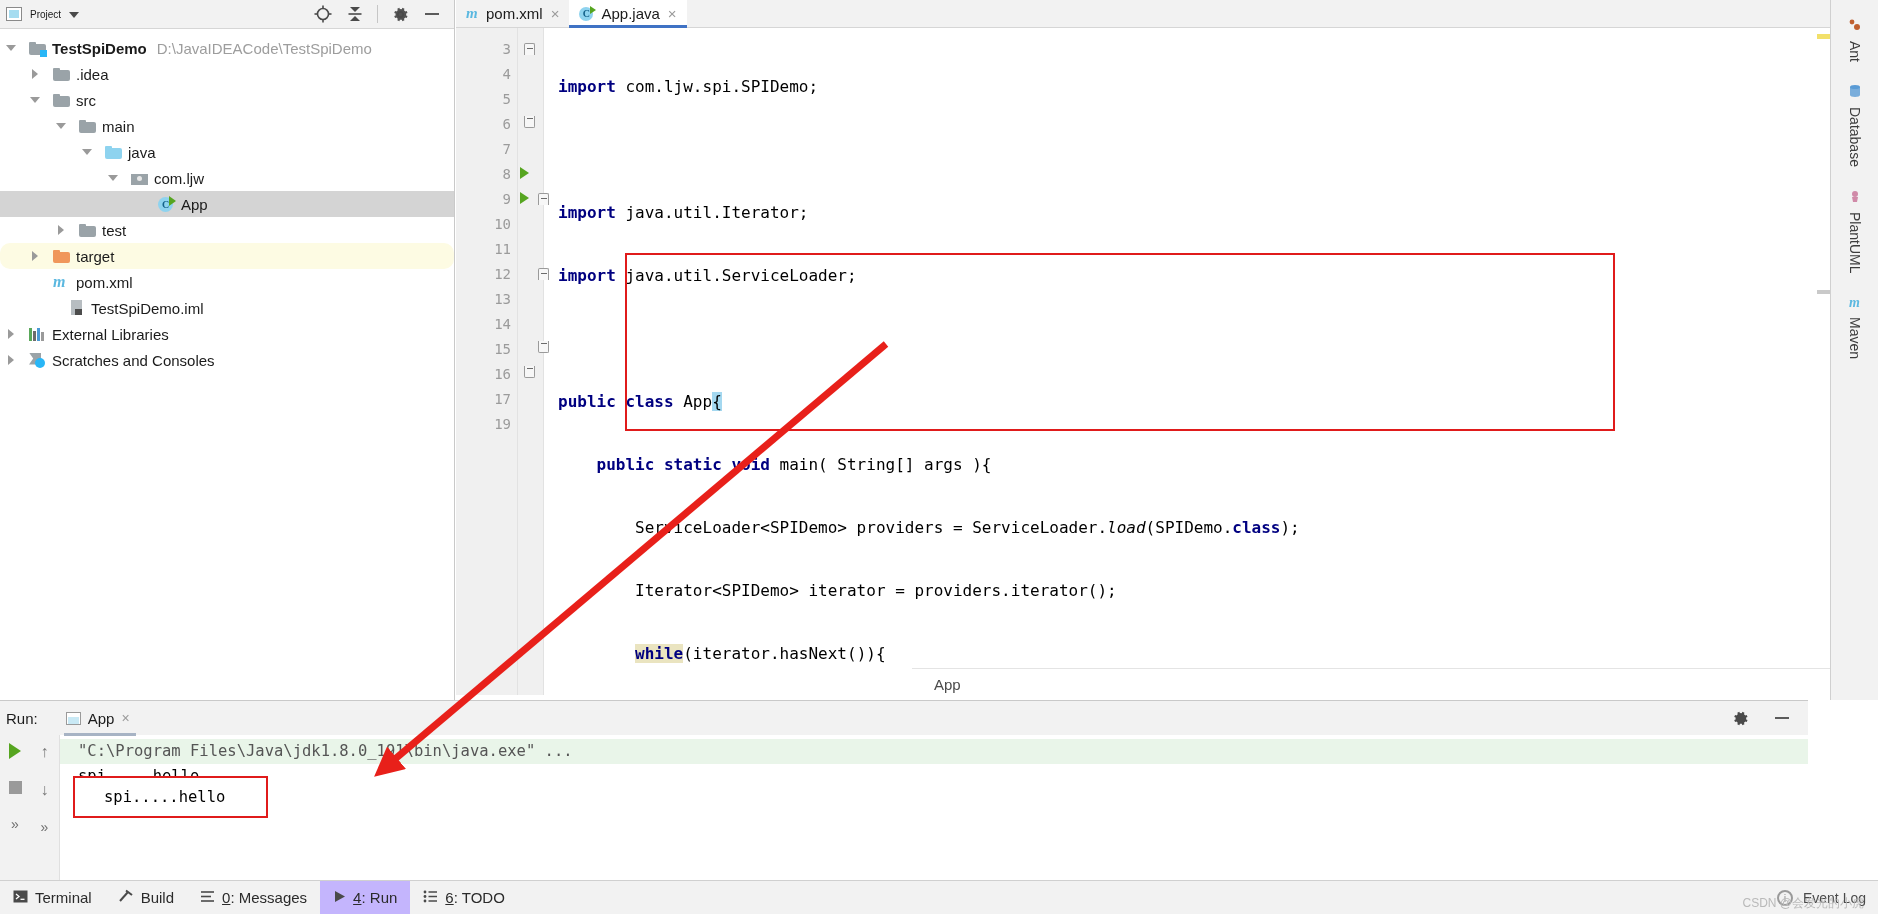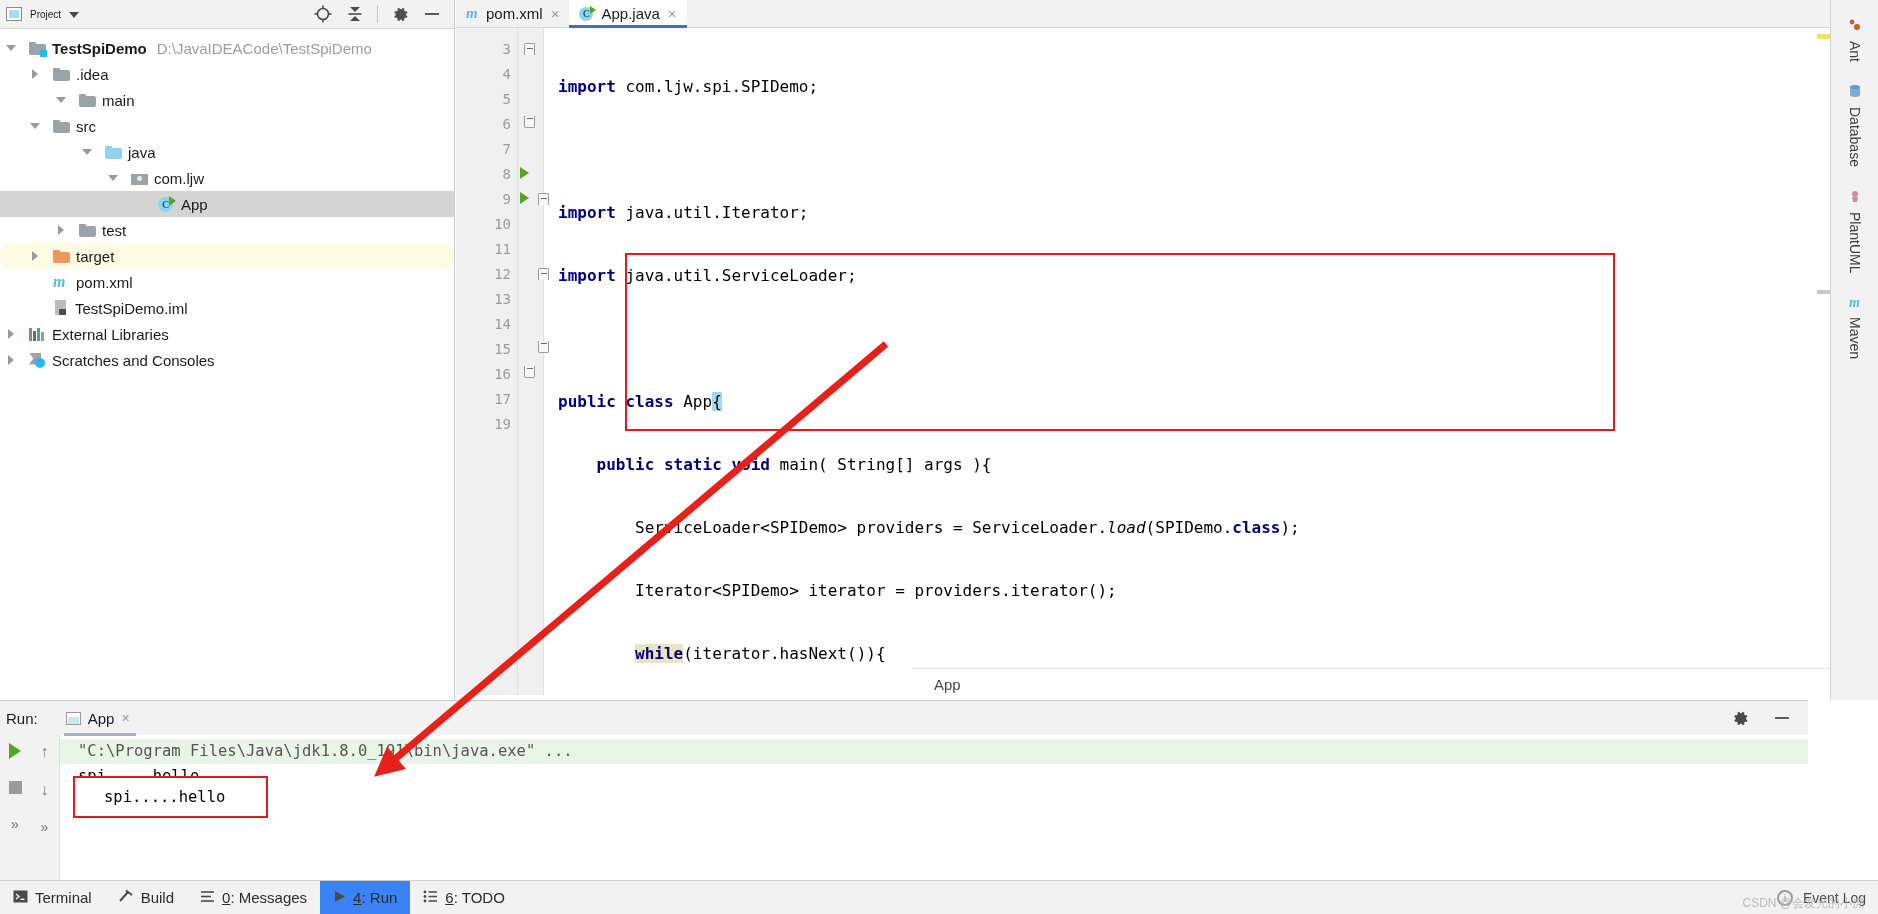--- a/index.html
+++ b/index.html
@@ -154,21 +154,21 @@
   .conline { height: 25px; line-height: 25px; padding-left: 18px; white-space: pre; }
   .conline.cmd { background: #e9f5e9; color: #555; }
   .conline.out { color: #000; }
   .conline.fin { color: #000080; }
 
   
   #statusbar { position: absolute; left: 0; top: 880px; width: 1878px; height: 34px;
     background: #f2f2f2; border-top: 1px solid #d0d0d0; display: flex; align-items: center; }
   .sbtn { display: flex; align-items: center; gap: 7px; padding: 0 13px; height: 34px;
     font-size: 15px; color: #2b2b2b; }
-  .sbtn.active { background: #3b82f6; }
+  .sbtn.active { background: #c4b5fd; }
   .sbtn u { text-decoration: underline; }
   #statusbar-right { margin-left: auto; display: flex; align-items: center; gap: 10px; padding-right: 12px;
     font-size: 14px; color: #4a4a4a; }
   .ev-ico { width:16px;height:16px;border-radius:50%;border:2px solid #9a9a9a;display:inline-flex;
     align-items:center;justify-content:center;font-size:11px;color:#9a9a9a; }
   #watermark { position:absolute; right:14px; bottom:2px; font-size:12px; color:#b9b9b9; }
 
   
   .anno-box { position: absolute; border: 2px solid #e01b1b; pointer-events: none; }
   #anno-arrow { position: absolute; left: 0; top: 0; width: 1878px; height: 914px; pointer-events: none; }
@@ -229,30 +229,30 @@
         <span class="lbl bold">TestSpiDemo</span>
         <span class="path">D:\JavaIDEACode\TestSpiDemo</span>
       </div>
 
       <div class="row" style="padding-left:30px;">
         <span class="arrow right"></span>
         <span class="folder" style="margin-left:12px;"></span>
         <span class="lbl">.idea</span>
       </div>
 
+      <div class="row" style="padding-left:30px;">
+        <span class="arrow down"></span>
+        <span class="folder" style="margin-left:12px;"></span>
+        <span class="lbl">src</span>
+      </div>
+
       <div class="row" style="padding-left:56px;">
         <span class="arrow down"></span>
         <span class="folder" style="margin-left:12px;"></span>
         <span class="lbl">main</span>
-      </div>
-
-      <div class="row" style="padding-left:30px;">
-        <span class="arrow down"></span>
-        <span class="folder" style="margin-left:12px;"></span>
-        <span class="lbl">src</span>
       </div>
 
       <div class="row" style="padding-left:82px;">
         <span class="arrow down"></span>
         <span class="folder blue" style="margin-left:12px;"></span>
         <span class="lbl">java</span>
       </div>
 
       <div class="row" style="padding-left:108px;">
         <span class="arrow down"></span>
@@ -278,21 +278,21 @@
         <span class="arrow right"></span>
         <span class="folder orange" style="margin-left:12px;"></span>
         <span class="lbl">target</span>
       </div>
 
       <div class="row" style="padding-left:53px;">
         <span class="mico">m</span>
         <span class="lbl">pom.xml</span>
       </div>
 
-      <div class="row" style="padding-left:53px;">
+      <div class="row" style="padding-left:69px;">
         <span class="imlico"></span>
         <span class="lbl">TestSpiDemo.iml</span>
       </div>
 
       <div class="row" style="padding-left:6px;">
         <span class="arrow right"></span>
         <span class="libico" style="margin-left:12px;">
           <span style="height:13px;background:#5aa85a"></span>
             <span style="height:10px;background:#6c6c6c"></span>
             <span style="height:13px;background:#4b9ad4"></span>

